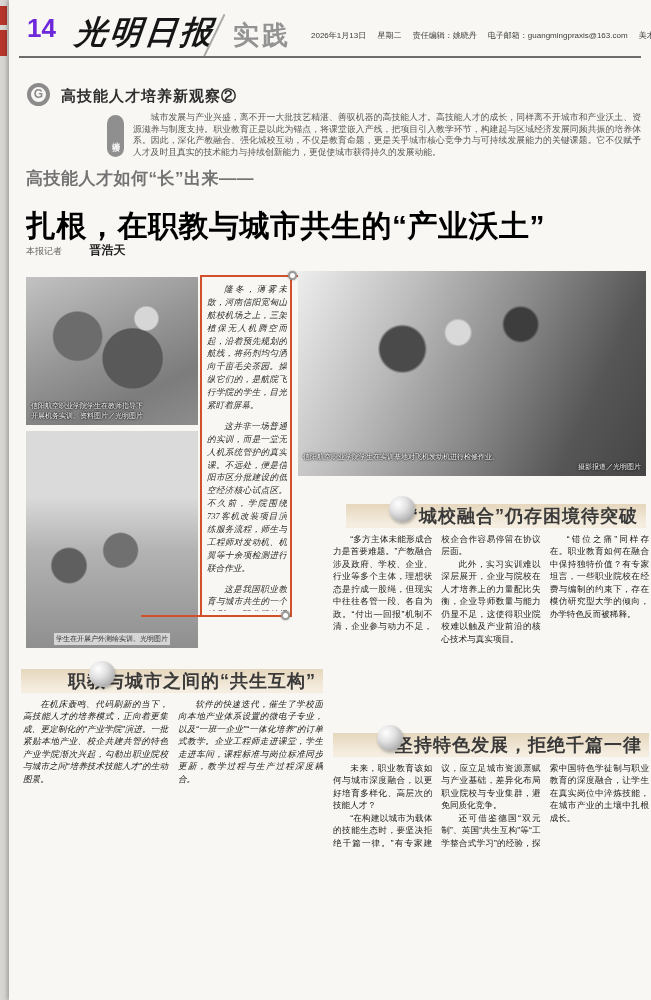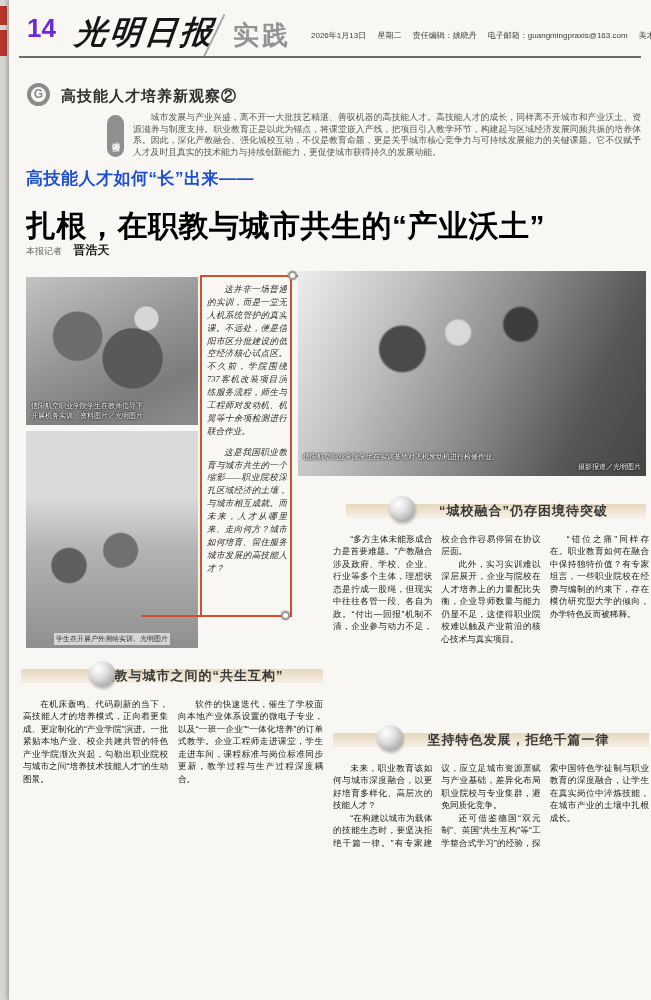--- a/index.html
+++ b/index.html
@@ -28,24 +28,24 @@
   .col-head { font-size:15px; font-weight:bold; color:#2e2e2e; letter-spacing:1px; }
 
   
   .note-pill { width:17px; height:42px; background:#8f8f8f; border-radius:9px;
                color:#fff; font-size:8px; writing-mode:vertical-rl; text-align:center;
                line-height:17px; letter-spacing:1px; }
   .note-text { font-size:8.8px; line-height:1.33; color:#555; text-align:justify;
                font-family:"Liberation Serif", serif; text-indent:2em; }
 
   
-  .kicker { font-size:17px; font-weight:bold; color:#1d4ed8; letter-spacing:.5px; }
+  .kicker { font-size:17px; font-weight:bold; color:#737373; letter-spacing:.5px; }
   .title  { font-size:30px; font-weight:900; color:#000; letter-spacing:.5px; }
   .byline-label { font-size:9px; color:#666; }
-  .byline-name  { font-size:12px; color:#1e1e1e; font-weight:bold; margin-left:7px;
+  .byline-name  { font-size:12px; color:#1e1e1e; font-weight:bold; margin-left:23px;
                   font-family:"Liberation Serif", serif; }
 
   
   .photo { overflow:hidden; }
   .photo1 { background:
       radial-gradient(circle at 70% 28%, #d6d6d6 0 7%, transparent 8%),
       radial-gradient(circle at 30% 40%, #6c6c6c 0 16%, transparent 17%),
       radial-gradient(circle at 62% 55%, #595959 0 22%, transparent 23%),
       linear-gradient(155deg, #c2c2c2, #969696 45%, #7c7c7c 75%, #8d8d8d); }
   .photo2 { background:
@@ -68,23 +68,23 @@
   .handle { width:9px; height:9px; background:#fff; border:2px solid #9a9a9a;
             border-radius:50%; box-shadow:0 0 2px rgba(0,0,0,.4); }
   .red-stem { background:#d2512d; height:2px; }
 
   
   .lede { font-family:"Liberation Serif", serif; font-style:italic; font-size:8.6px;
           line-height:1.5; color:#2d2d2d; text-align:justify; overflow:hidden; }
   .lede p { text-indent:2em; margin-bottom:8px; }
 
   
-  .banner { background:linear-gradient(180deg,#e6d7bd,#f4ede0 85%); height:14px;
+  .banner { background:linear-gradient(180deg,#e6d7bd,#f4ede0 85%); height:24px;
             display:flex; align-items:center; justify-content:center;
-            font-size:13px; font-weight:bold; color:#3a3a3a; letter-spacing:1px; }
+            font-size:18px; font-weight:bold; color:#3a3a3a; letter-spacing:1px; }
   .sphere { width:26px; height:26px; border-radius:50%;
             background:radial-gradient(circle at 35% 30%, #ffffff, #e3e3e3 35%, #b5b5b5 70%, #878787);
             box-shadow:1px 2px 3px rgba(0,0,0,.25); }
 
   
   .bodycols { font-size:8.6px; line-height:1.45; color:#1b1b1b; text-align:justify;
               overflow:hidden; }
   .bodycols.two   { column-count:2; column-gap:10px; }
   .bodycols.three { column-count:3; column-gap:9px; }
   .bodycols p { text-indent:2em; }
@@ -127,20 +127,21 @@
     <div class="cap-overlay">
       <div>信阳航空职业学院学生在教师指导下</div>
       <div>开展机务实训。资料图片／光明图片</div>
     </div>
   </div>
   <div class="abs photo photo2" style="left:17px; top:431px; width:172px; height:217px;">
     <div class="cap-band">学生在开展户外测绘实训。光明图片</div>
   </div>
 
   <div class="abs lede" style="left:198px; top:283px; width:80px; height:328px;">
+      <p>隆冬，薄雾未散，河南信阳宽甸山航校机场之上，三架植保无人机腾空而起，沿着预先规划的航线，将药剂均匀洒向千亩毛尖茶园。操纵它们的，是航院飞行学院的学生，目光紧盯着屏幕。</p>
       <p>这并非一场普通的实训，而是一堂无人机系统管护的真实课。不远处，便是信阳市区分批建设的低空经济核心试点区。不久前，学院围绕737客机改装项目演练服务流程，师生与工程师对发动机、机翼等十余项检测进行联合作业。</p>
       <p>这是我国职业教育与城市共生的一个缩影——职业院校深扎区域经济的土壤，与城市相互成就。而未来，人才从哪里来、走向何方？城市如何培育、留住服务城市发展的高技能人才？</p>
     </div>
   <div class="abs red-box" style="left:191px; top:275px; width:92px; height:342px;"></div>
   <div class="abs red-stem" style="left:283px; top:275px; width:22px;"></div>
   <div class="abs red-stem" style="left:132px; top:615px; width:60px;"></div>
   <div class="abs handle" style="left:279px; top:271px;"></div>
   <div class="abs handle" style="left:272px; top:611px;"></div>
 
   <div class="abs photo photo3" style="left:289px; top:271px; width:348px; height:205px;">
@@ -164,18 +165,18 @@
   <div class="abs banner" style="left:324px; top:733px; width:316px; padding-left:55px;">坚持特色发展，拒绝千篇一律</div>
   <div class="abs sphere" style="left:368px; top:725px;"></div>
   <div class="abs bodycols three" style="left:324px; top:762px; width:316px; height:238px;">
       <p>未来，职业教育该如何与城市深度融合，以更好培育多样化、高层次的技能人才？</p>
       <p>“在构建以城市为载体的技能生态时，要坚决拒绝千篇一律。”有专家建议，应立足城市资源禀赋与产业基础，差异化布局职业院校与专业集群，避免同质化竞争。</p>
       <p>还可借鉴德国“双元制”、英国“共生互构”等“工学整合式学习”的经验，探索中国特色学徒制与职业教育的深度融合，让学生在真实岗位中淬炼技能，在城市产业的土壤中扎根成长。</p>
     </div>
 
   <div class="abs banner" style="left:12px; top:669px; width:302px; padding-left:40px;">职教与城市之间的“共生互构”</div>
   <div class="abs sphere" style="left:80px; top:661px;"></div>
-  <div class="abs bodycols two" style="left:14px; top:698px; width:300px; height:302px;">
+  <div class="abs bodycols two" style="left:14px; top:698px; width:300px; height:302px;font-style:italic;">
       <p>在机床轰鸣、代码刷新的当下，高技能人才的培养模式，正向着更集成、更定制化的“产业学院”演进。一批紧贴本地产业、校企共建共管的特色产业学院渐次兴起，勾勒出职业院校与城市之间“培养技术技能人才”的生动图景。</p>
       <p>软件的快速迭代，催生了学校面向本地产业体系设置的微电子专业，以及“一班一企业”“一体化培养”的订单式教学。企业工程师走进课堂，学生走进车间，课程标准与岗位标准同步更新，教学过程与生产过程深度耦合。</p>
     </div>
 
 </div>
 
 </body></html>

